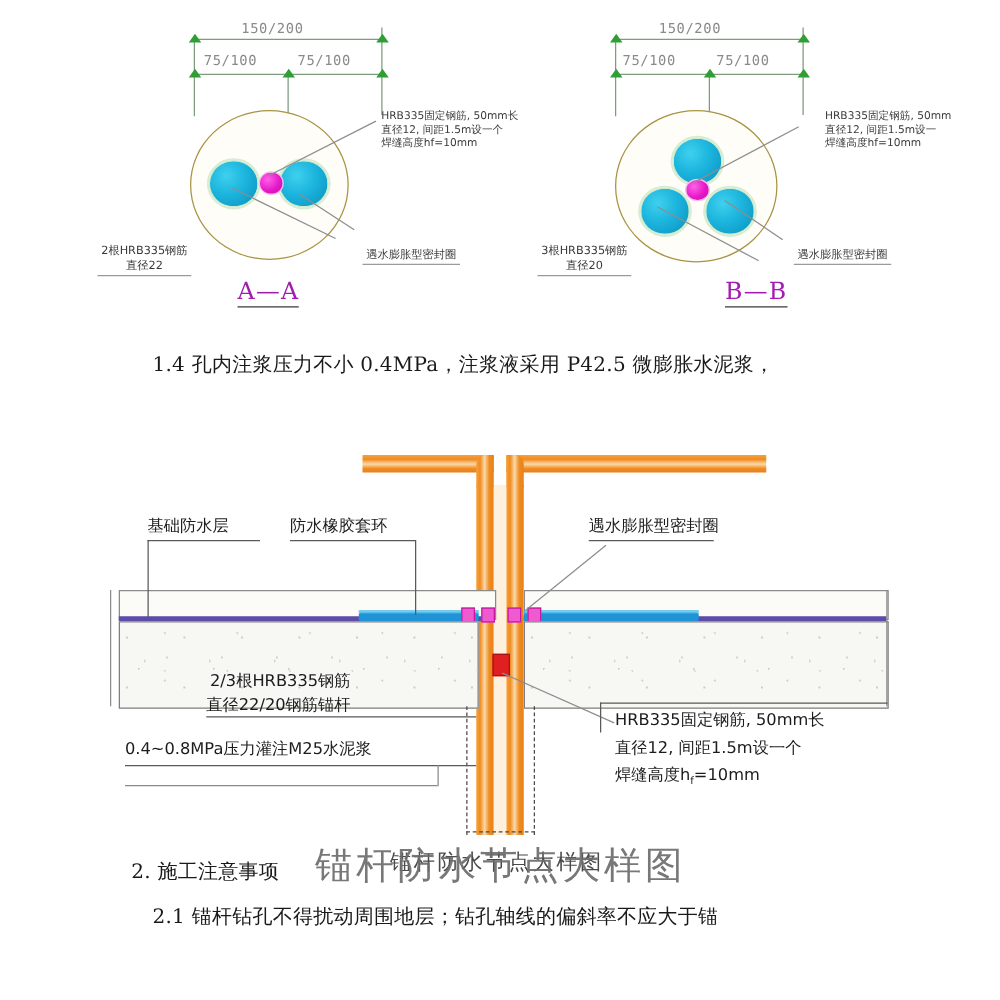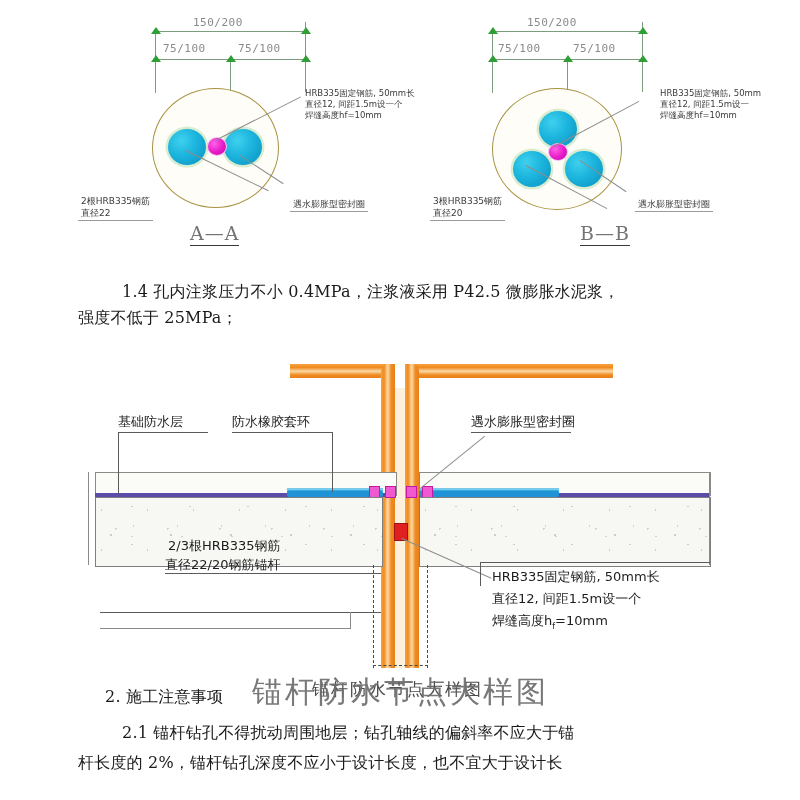--- a/index.html
+++ b/index.html
@@ -52,28 +52,28 @@
   }
 
   .leader{position:absolute;background:#8d8d8d;height:1px;transform-origin:0 0;}
 
   .cadlabel{
     position:absolute;
     font-family:"DejaVu Sans","Liberation Sans",sans-serif;
     font-size:9px;line-height:12px;color:#3a3a3a;white-space:nowrap;
   }
   .cadlabel.boxed{
-    border-bottom:1px solid #9a9a9a;padding:0 3px 1px 3px;
+    border-bottom:1px solid #9a9a9a;padding:0 3px 1px 3px;text-align:center;
   }
   .cadlabel.small{font-size:8.5px;line-height:11px;}
 
   .sectitle{
     position:absolute;
     font-family:"DejaVu Serif","Liberation Serif",serif;
-    font-size:19px;color:#737373;letter-spacing:1px;
+    font-size:19px;color:#a21caf;letter-spacing:1px;
     border-bottom:1.6px solid #3a3a3a;padding-bottom:1px;
   }
 
   
   .para{
     position:absolute;
     font-family:"DejaVu Serif","Liberation Serif",serif;
     font-size:16px;line-height:30px;color:#1a1a1a;
     letter-spacing:.2px;white-space:nowrap;
   }
@@ -219,21 +219,20 @@
       <div>3根HRB335钢筋</div>
       <div>直径20</div>
     </div>
 
     <div class="cadlabel boxed" style="left:205px;top:198px;">遇水膨胀型密封圈</div>
 
     <div class="sectitle" style="left:150px;top:222px;">B—B</div>
   </div>
 
   <div class="para" style="left:122px;top:277px;">1.4 孔内注浆压力不小 0.4MPa，注浆液采用 P42.5 微膨胀水泥浆，</div>
-  <div class="para" style="left:78px;top:303px;">强度不低于 25MPa；</div>
 
   <div class="abs" style="left:0;top:360px;width:800px;height:330px;">
 
     <div class="rod-h" style="left:290px;top:4px;width:105px;height:14px;"></div>
     <div class="rod-h" style="left:405px;top:4px;width:208px;height:14px;"></div>
 
     <div class="rod" style="left:381px;top:4px;width:14px;height:26px;border-radius:7px 0 0 0;"></div>
     <div class="rod" style="left:405px;top:4px;width:14px;height:26px;border-radius:0 7px 0 0;"></div>
 
     <div class="rod" style="left:381px;top:28px;width:14px;height:280px;"></div>
@@ -281,34 +280,34 @@
     <div class="lline" style="left:471px;top:72px;width:100px;height:1px;background:#5a5a5a;"></div>
     <div class="dlabel" style="left:471px;top:52px;">遇水膨胀型密封圈</div>
 
     <div class="lline" style="left:165px;top:213px;width:216px;height:1px;background:#5a5a5a;"></div>
     <div class="dlabel" style="left:165px;top:176px;text-align:right;">
       <div>2/3根HRB335钢筋</div>
       <div>直径22/20钢筋锚杆</div>
     </div>
 
     <div class="lline" style="left:100px;top:252px;width:281px;height:1px;background:#5a5a5a;"></div>
+    <div class="dlabel" style="left:100px;top:230px;">0.4~0.8MPa压力灌注M25水泥浆</div>
 
     <div class="lline" style="left:100px;top:268px;width:250px;height:1px;background:#8a8a8a;"></div>
     <div class="lline" style="left:350px;top:252px;width:1px;height:17px;background:#8a8a8a;"></div>
 
     <div class="leader" style="left:402px;top:178px;width:98px;transform:rotate(24deg);"></div>
     <div class="lline" style="left:480px;top:202px;width:1px;height:24px;background:#5a5a5a;"></div>
     <div class="lline" style="left:480px;top:202px;width:230px;height:1px;background:#5a5a5a;"></div>
     <div class="dlabel" style="left:492px;top:206px;line-height:22px;">
       <div>HRB335固定钢筋, 50mm长</div>
       <div>直径12, 间距1.5m设一个</div>
       <div><span>焊缝高度h</span><span class="sub">f</span><span>=10mm</span></div>
     </div>
   </div>
 
   <div class="bigtitle title-a" style="left:312px;top:678px;">锚杆防水节点大样图</div>
   <div class="bigtitle title-b" style="left:252px;top:672px;">锚杆防水节点大样图</div>
 
   <div class="para" style="left:105px;top:682px;">2. 施工注意事项</div>
   <div class="para" style="left:122px;top:718px;">2.1 锚杆钻孔不得扰动周围地层；钻孔轴线的偏斜率不应大于锚</div>
-  <div class="para" style="left:78px;top:748px;">杆长度的 2%，锚杆钻孔深度不应小于设计长度，也不宜大于设计长</div>
 
 </div>
 
 </body></html>

